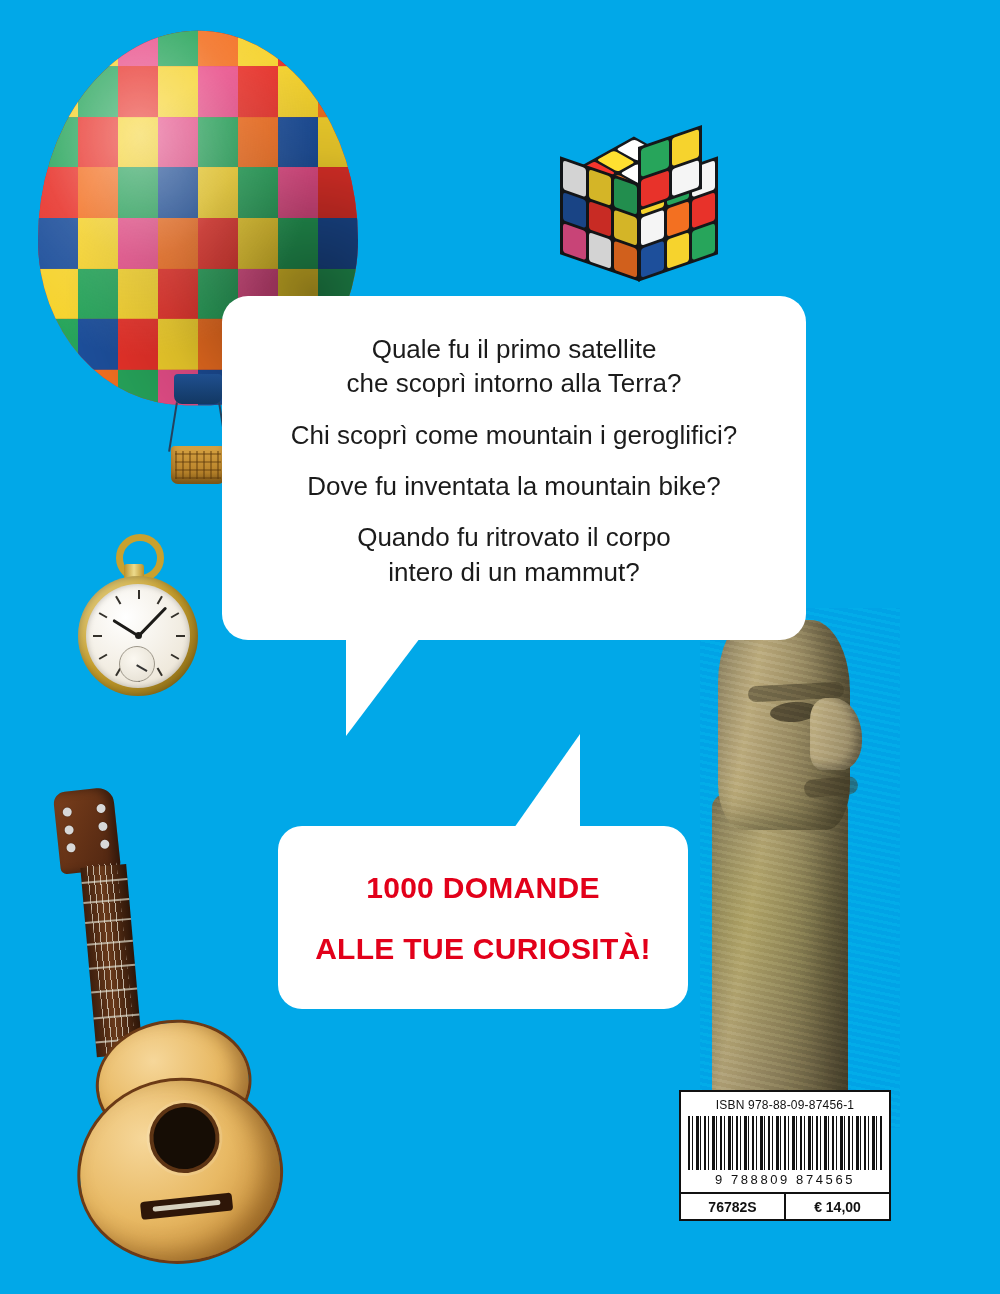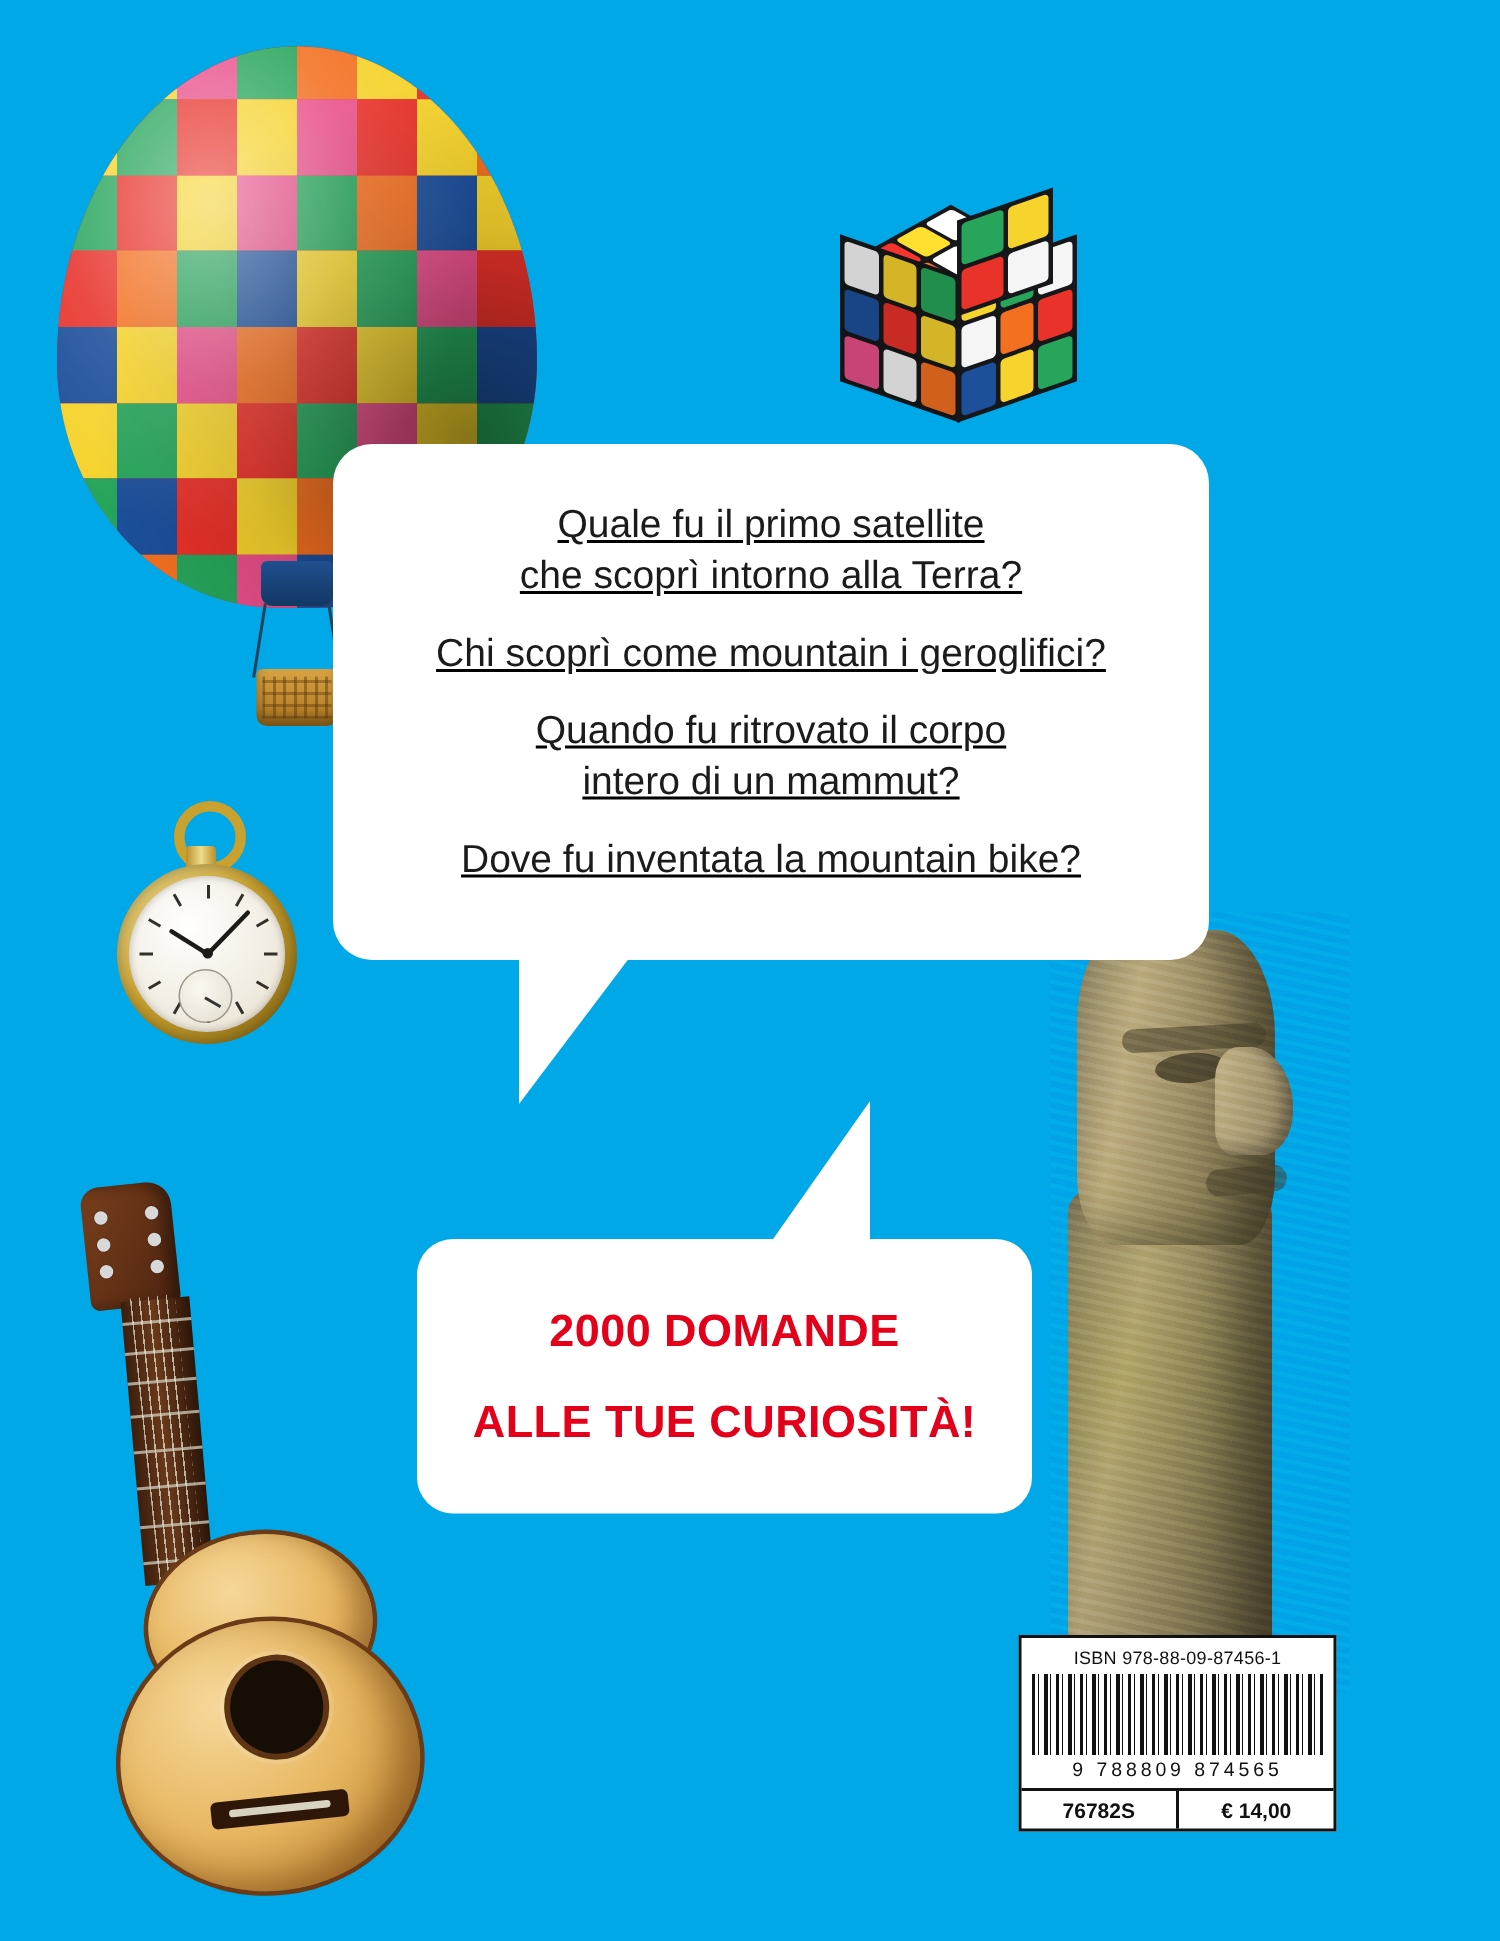--- a/index.html
+++ b/index.html
@@ -390,21 +390,20 @@
   .bubble-questions {
     position: absolute;
     left: 222px;
     top: 296px;
     width: 584px;
     background: #ffffff;
     border-radius: 26px;
     padding: 36px 28px 34px;
     box-sizing: border-box;
     text-align: center;
-    text-decoration: underline;
   }
   .bubble-questions .tail {
     position: absolute;
     left: 124px;
     bottom: -96px;
     width: 0; height: 0;
     border-left: 74px solid #ffffff;
     border-bottom: 98px solid transparent;
   }
   .q-line {
@@ -693,31 +692,31 @@
     </div>
     <div class="texture"></div>
   </div>
 
   <div class="bubble-questions">
     <p class="q-line">
       <span>Quale fu il primo satellite</span><br>
       <span>che scoprì intorno alla Terra?</span>
     </p>
     <p class="q-line">Chi scoprì come mountain i geroglifici?</p>
+    <p class="q-line">Dove fu inventata la mountain bike?</p>
     <p class="q-line">
       <span>Quando fu ritrovato il corpo</span><br>
       <span>intero di un mammut?</span>
     </p>
-    <p class="q-line">Dove fu inventata la mountain bike?</p>
     <div class="tail"></div>
   </div>
 
   <div class="bubble-claim">
     <div class="tail"></div>
-    <p class="claim-line">2000 DOMANDE</p>
+    <p class="claim-line">1000 DOMANDE</p>
     <div class="claim-gap"></div>
     <p class="claim-line">ALLE TUE CURIOSITÀ!</p>
   </div>
 
   <div class="barcode-box">
     <div class="isbn-text">ISBN 978-88-09-87456-1</div>
     <div class="bars"></div>
     <div class="barcode-digits">9 788809 874565</div>
     <div class="barcode-footer">
       <div class="code">76782S</div>

